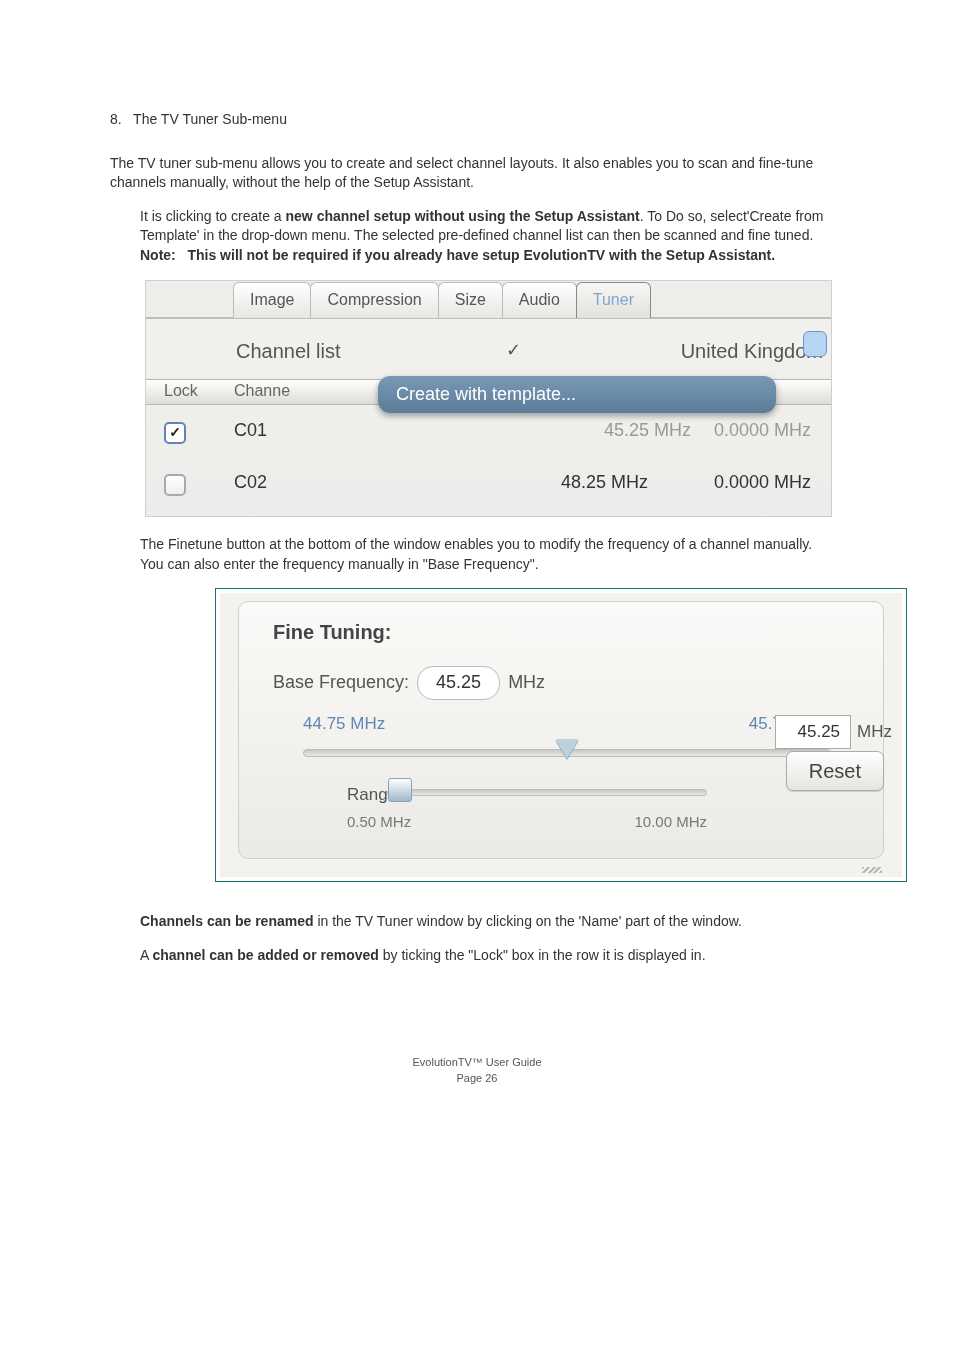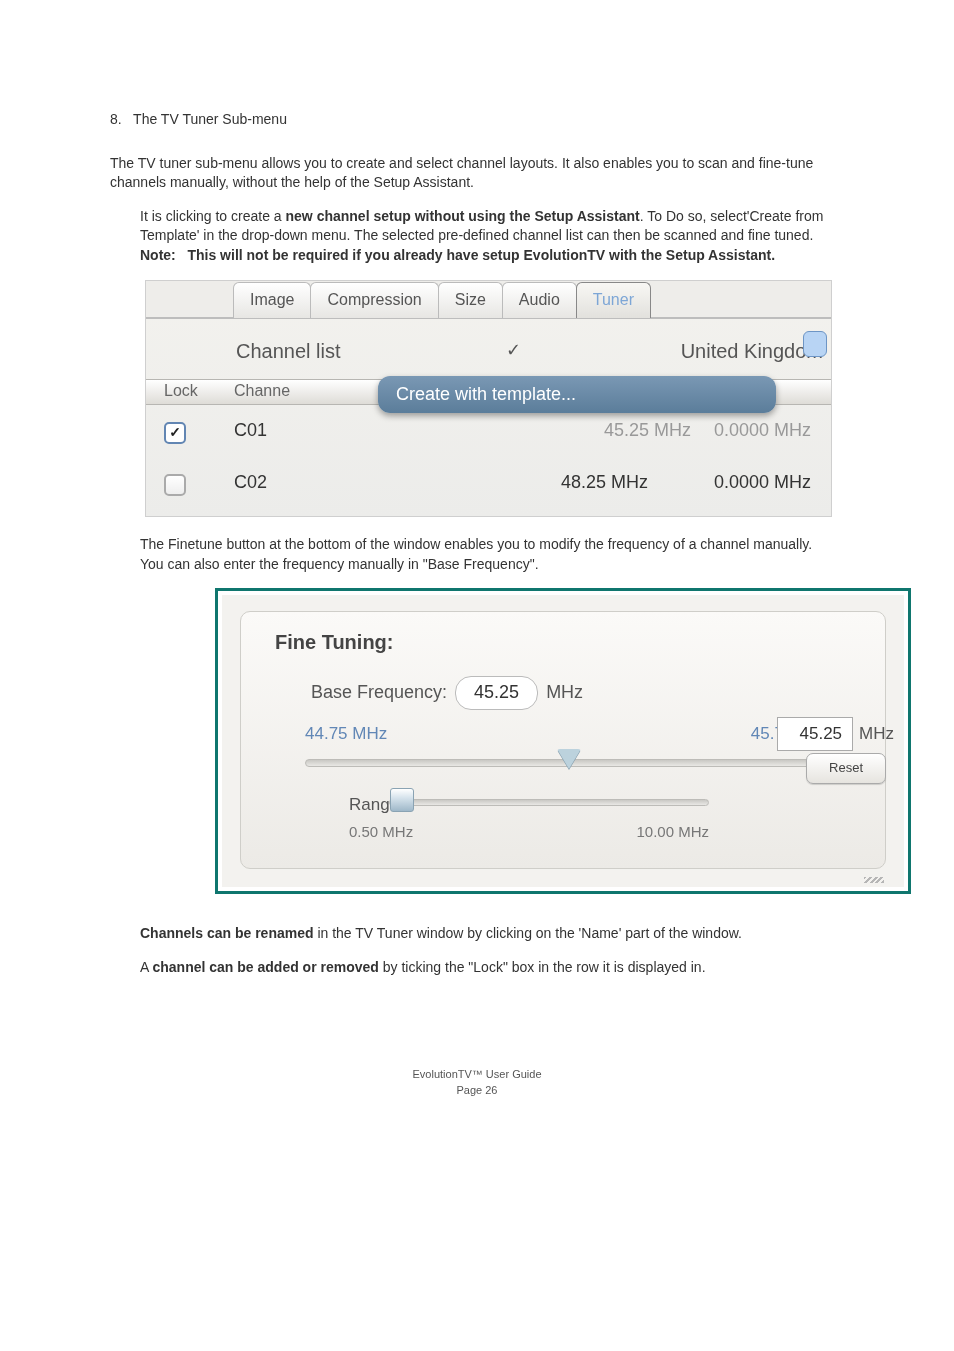--- a/index.html
+++ b/index.html
@@ -119,36 +119,36 @@
   }
   .cbox.on::after{content:"✓";font-size:14px;color:#222;font-weight:bold;}
   .cbox.off{border-color:#aaa;background:linear-gradient(#fff,#eee);}
   .dim{color:#999;}
   .cell{padding:13px 0;}
 
   
   .shot2{
     width:690px;
     margin:10px 0 30px 105px;
-    border:3px solid #0f766e;
+    border:1px solid #0f766e;
     background:#f3f2ef;
     font-family:"Lucida Grande","Helvetica Neue",Arial,sans-serif;
-    padding:20px 0 22px 0;
+    padding:12px 0 22px 0;
     position:relative;
     box-shadow:inset 0 0 0 4px #fff;
   }
   .s2-inner{
     margin:0 22px;
     border:1px solid #cfcec9;
     border-radius:10px;
     background:linear-gradient(#fbfaf8,#eceae6);
     padding:16px 22px 26px 34px;
   }
   .ft-title{font-size:20px;font-weight:bold;color:#444;margin-bottom:20px;}
-  .bf-row{display:flex;align-items:center;font-size:18px;color:#555;margin-left:36px;margin-bottom:12px;}
+  .bf-row{display:flex;align-items:center;font-size:18px;color:#555;margin-bottom:12px;}
   .num-pill{
     display:inline-flex;align-items:center;
     background:#fff;border:1px solid #bbb;border-radius:16px;
     padding:3px 18px; margin:0 8px; color:#333;
   }
   .scale-row{display:flex;justify-content:space-between;font-size:17px;color:#6187b6;margin:4px 30px 0 30px;}
   .slider{
     position:relative;height:28px;margin:2px 30px 0 30px;
   }
   .track{
@@ -173,21 +173,21 @@
     display:flex;align-items:center;font-size:17px;color:#555;
   }
   .box{
     background:#fff;border:1px solid #aaa;padding:4px 10px;font-size:17px;color:#333;
     margin-right:6px;min-width:54px;text-align:right;
   }
   .reset-btn{
     position:absolute; right:22px; top:162px;
     border:1px solid #aaa;border-radius:7px;
     background:linear-gradient(#fff,#e6e4df);
-    padding:5px 22px;font-size:13px;color:#444;
+    padding:5px 22px;font-size:20px;color:#444;
     box-shadow:0 1px 1px rgba(0,0,0,.15);
   }
   .range-block{margin:18px 0 0 74px;font-size:17px;color:#555;}
   .range-label{margin-bottom:2px;}
   .range-slider{position:relative;height:30px;width:320px;margin-left:40px;margin-top:-34px;}
   .range-slider .track{top:14px;height:5px;}
   .range-scale{display:flex;justify-content:space-between;width:320px;margin-left:40px;font-size:15px;color:#777;margin-top:6px;}
   .grip{
     position:absolute;right:24px;bottom:8px;width:20px;height:6px;
     background:repeating-linear-gradient(135deg,#b6b6b6 0 2px,transparent 2px 4px);

